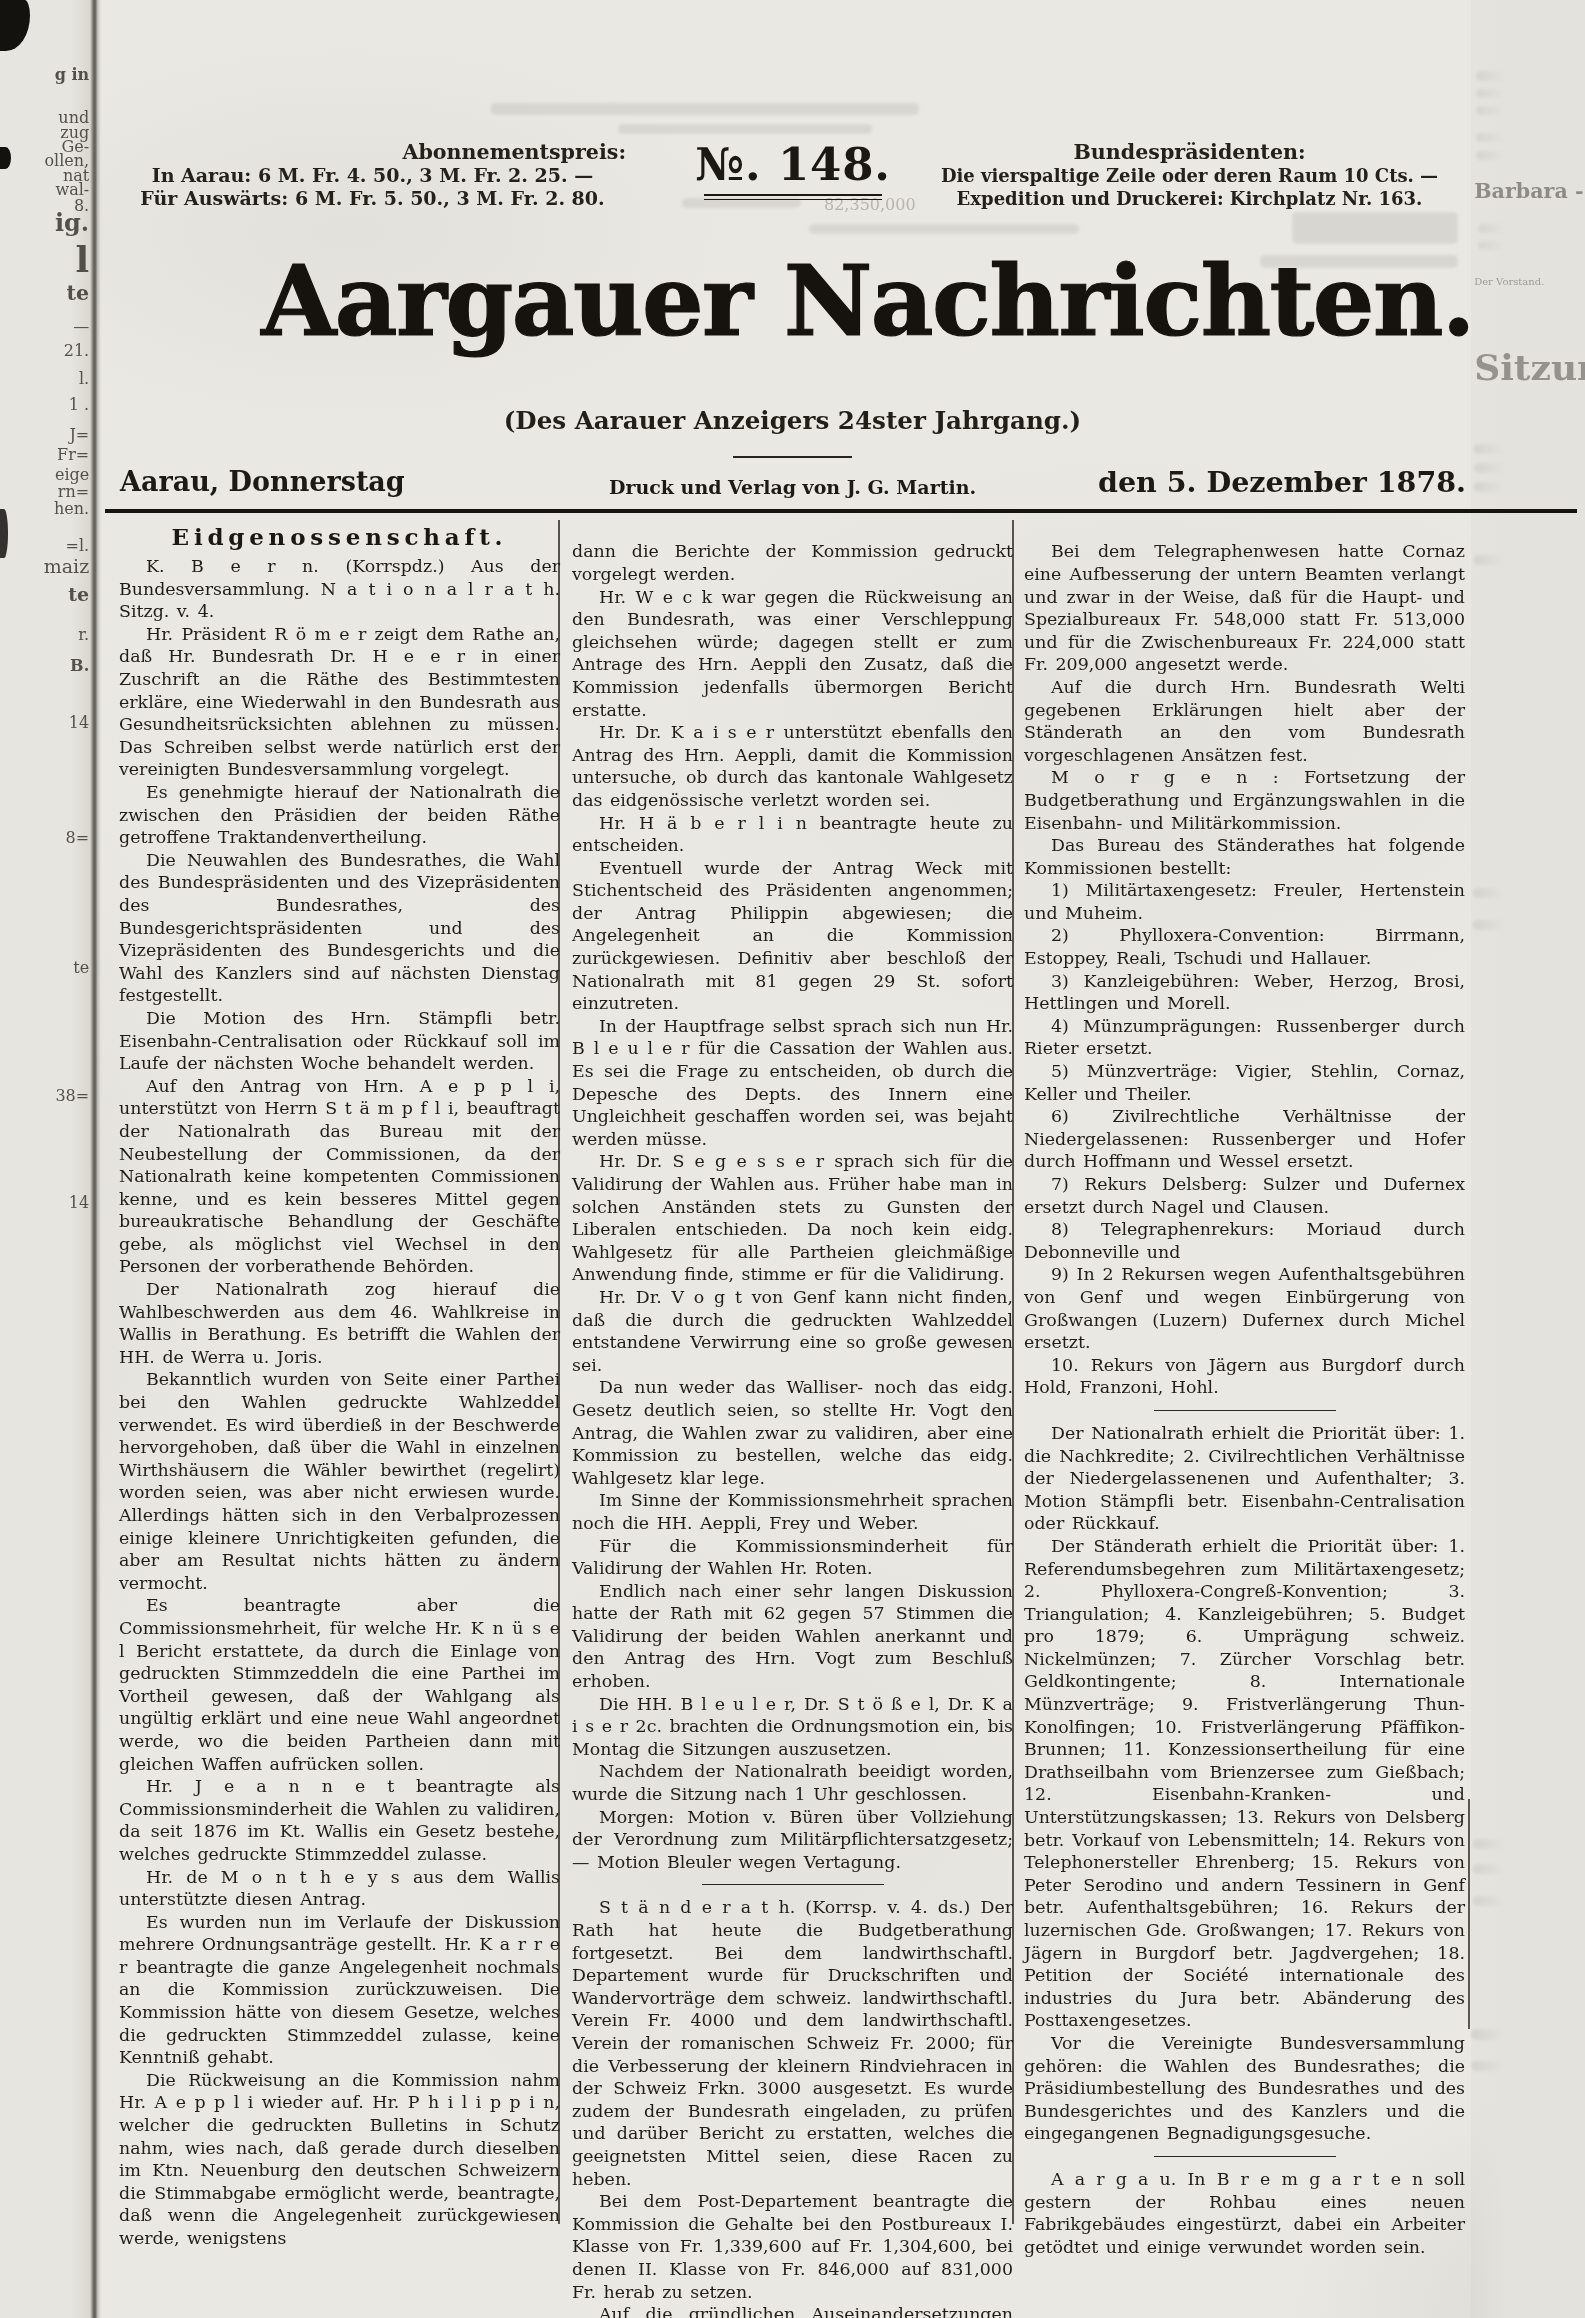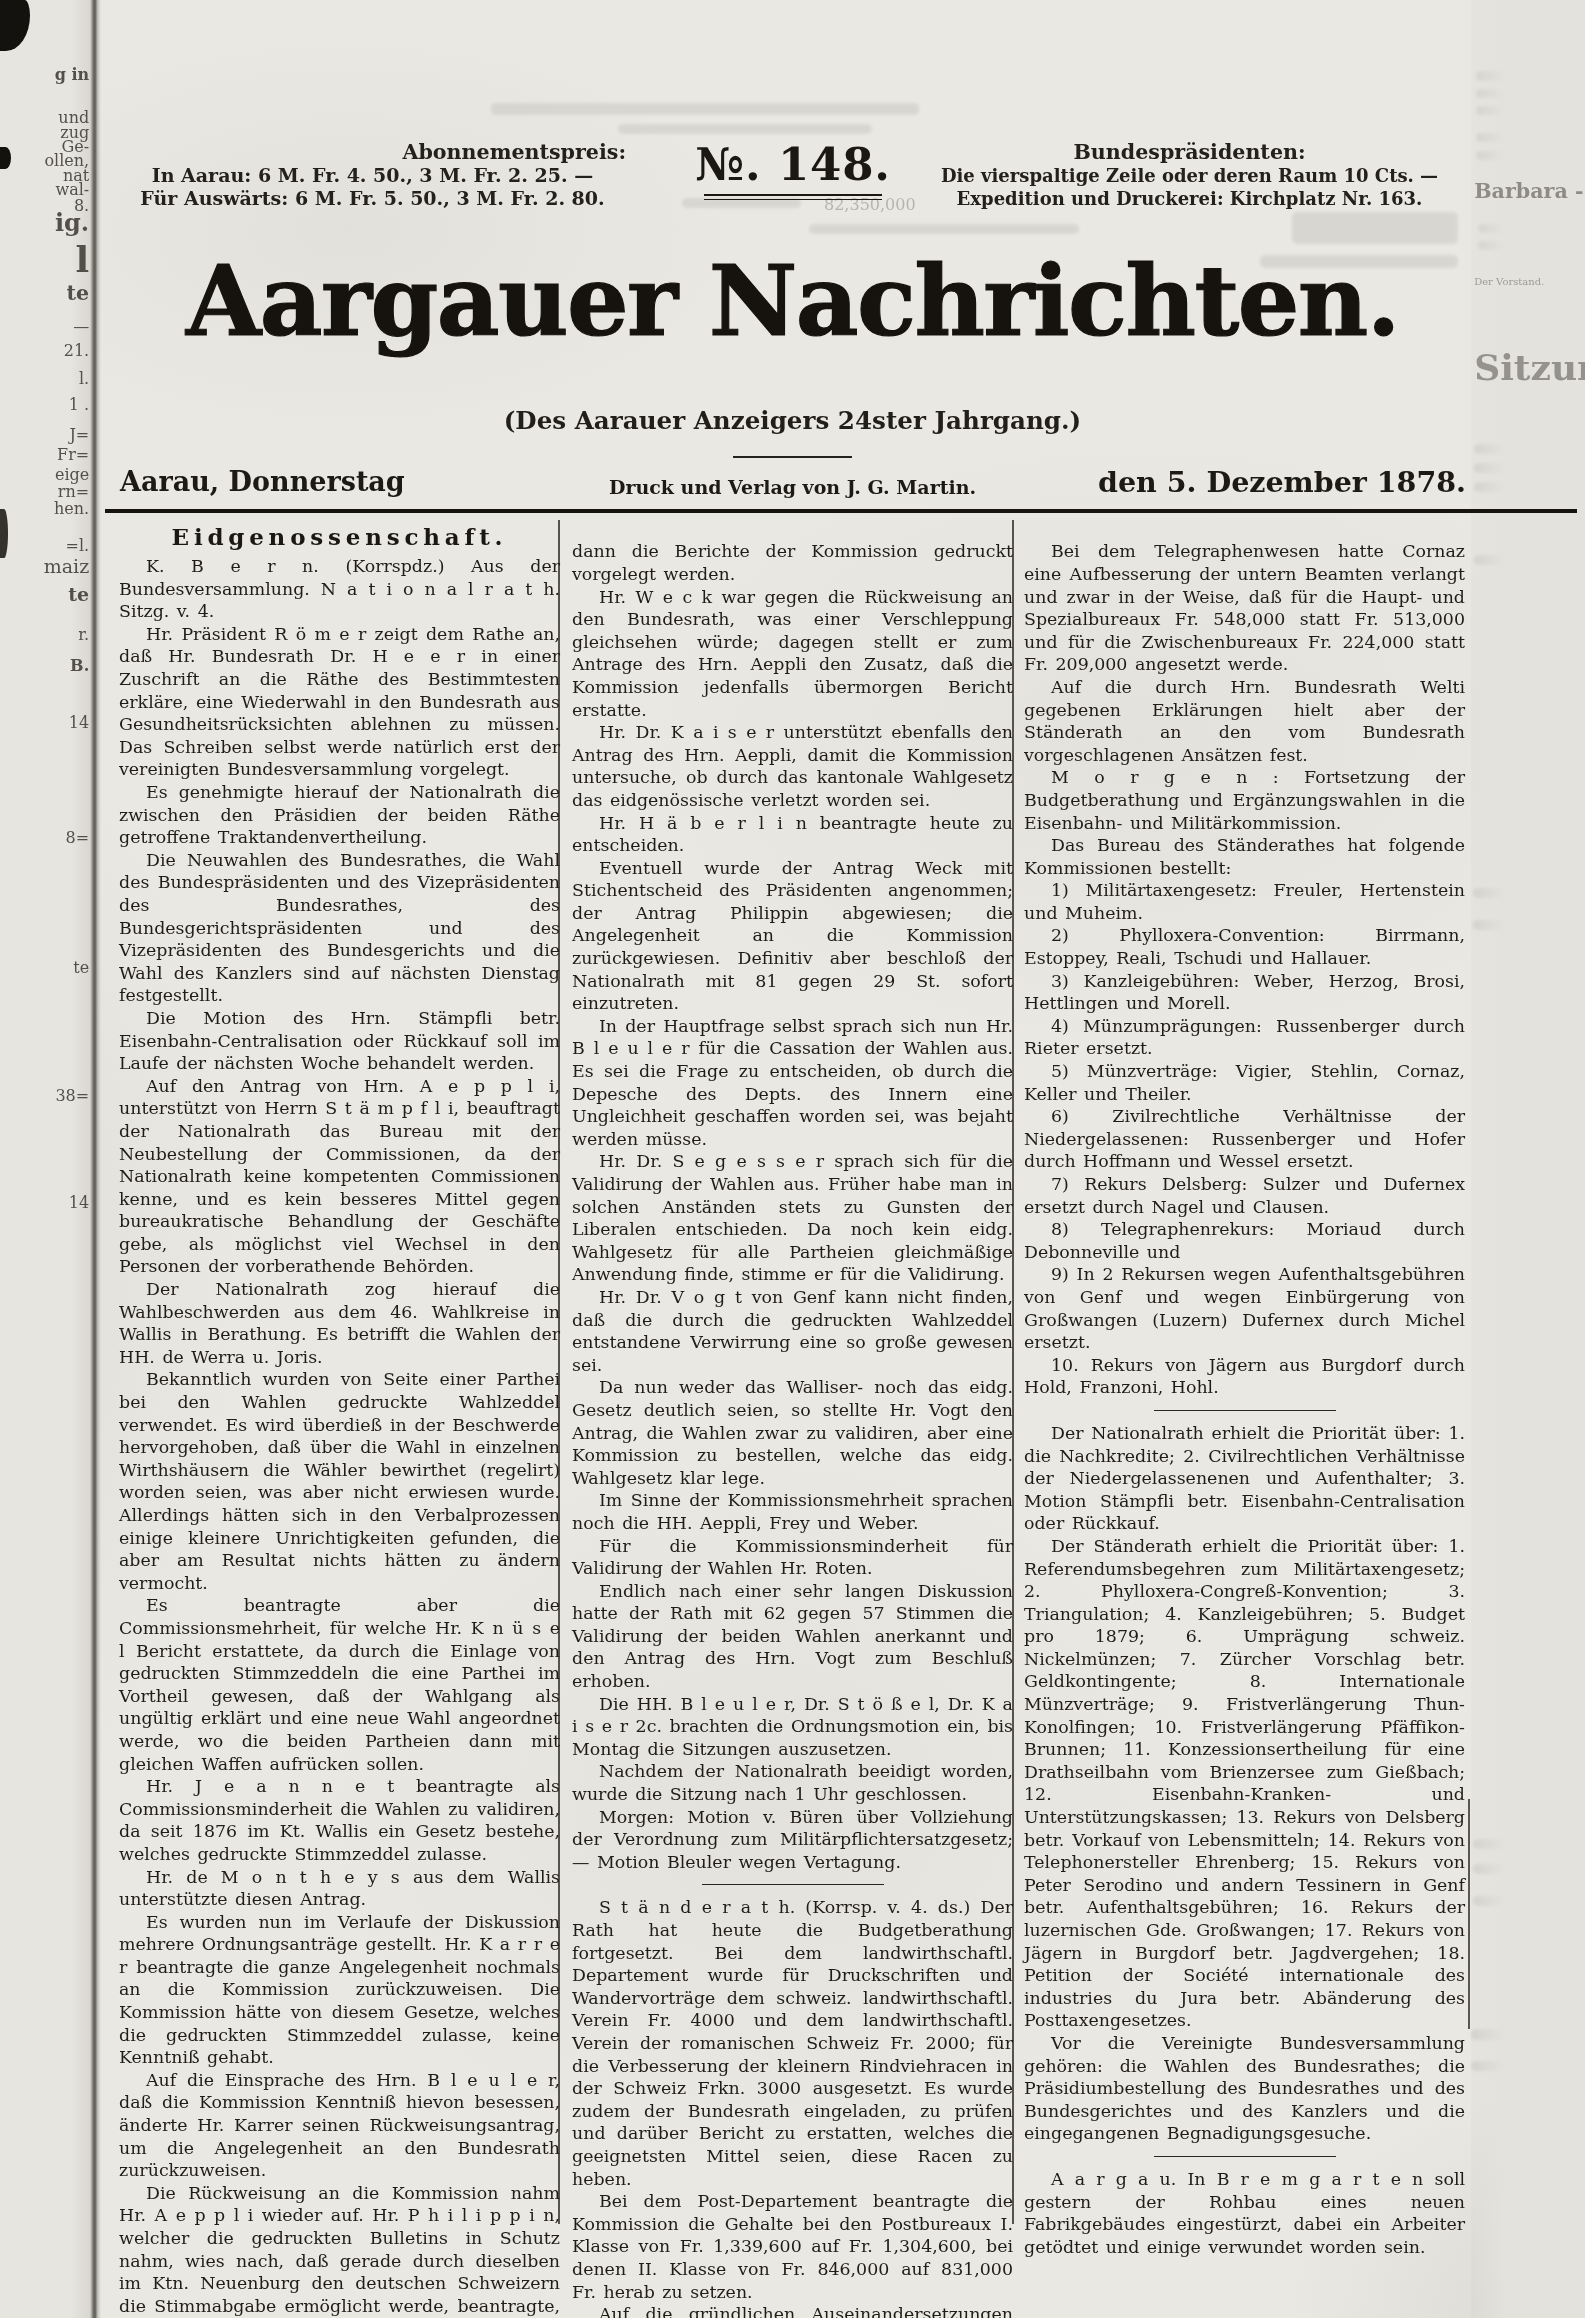--- a/index.html
+++ b/index.html
@@ -42,21 +42,21 @@
   
   .head-block{position:absolute;text-align:center;font-weight:bold;color:#24201a;z-index:5;}
   #subscription{left:119px;top:141px;width:507px;font-size:19px;line-height:23px;}
   #subscription .hb-head{font-size:20.6px;text-align:right;}
   #insertion{left:896px;top:141px;width:587px;font-size:18px;line-height:23px;}
   #insertion .hb-head{font-size:20.6px;}
   #issue{left:694px;top:138px;width:198px;}
   #issue .issue-no{font-size:45px;font-weight:bold;letter-spacing:0.8px;color:#1b1814;}
   #issue .issue-rule{width:178px;height:3.2px;margin:3.2px auto 0;border-top:2.4px solid #1b1814;border-bottom:1.6px solid #1b1814;}
   #masthead-title{
-    position:absolute;left:111px;top:244px;width:1363px;text-align:center;z-index:5;
+    position:absolute;left:111px;top:244px;width:1363px;text-align:right;z-index:5;
     font-size:97px;font-weight:bold;color:#16130e;letter-spacing:-1.6px;
     -webkit-text-stroke:1.2px #16130e;
   }
   #masthead-subtitle{position:absolute;left:111px;top:406px;width:1363px;text-align:center;font-size:24.6px;font-weight:bold;color:#221e18;z-index:5;}
   #sub-rule{position:absolute;left:733px;top:456px;width:119px;border-top:2.4px solid #26221c;z-index:5;}
   .dateline{position:absolute;font-weight:bold;color:#1d1a15;z-index:5;}
   #dateline-left{left:120px;top:466px;font-size:27px;}
   #dateline-center{left:111px;top:476px;width:1363px;text-align:center;font-size:19px;}
   #dateline-right{right:119px;top:465px;font-size:28.5px;}
   #main-rule{position:absolute;left:105px;top:509px;width:1472px;height:4px;background:#17140f;z-index:5;}
@@ -188,21 +188,20 @@
     <p>Es genehmigte hierauf der Nationalrath die zwischen den Präsidien der beiden Räthe getroffene Traktandenvertheilung.</p>
     <p>Die Neuwahlen des Bundesrathes, die Wahl des Bundespräsidenten und des Vizepräsidenten des Bundesrathes, des Bundesgerichtspräsidenten und des Vizepräsidenten des Bundesgerichts und die Wahl des Kanzlers sind auf nächsten Dienstag festgestellt.</p>
     <p>Die Motion des Hrn. Stämpfli betr. Eisenbahn-Centralisation oder Rückkauf soll im Laufe der nächsten Woche behandelt werden.</p>
     <p>Auf den Antrag von Hrn. A e p p l i, unterstützt von Herrn S t ä m p f l i, beauftragt der Nationalrath das Bureau mit der Neubestellung der Commissionen, da der Nationalrath keine kompetenten Commissionen kenne, und es kein besseres Mittel gegen bureaukratische Behandlung der Geschäfte gebe, als möglichst viel Wechsel in den Personen der vorberathende Behörden.</p>
     <p>Der Nationalrath zog hierauf die Wahlbeschwerden aus dem 46. Wahlkreise in Wallis in Berathung. Es betrifft die Wahlen der HH. de Werra u. Joris.</p>
     <p>Bekanntlich wurden von Seite einer Parthei bei den Wahlen gedruckte Wahlzeddel verwendet. Es wird überdieß in der Beschwerde hervorgehoben, daß über die Wahl in einzelnen Wirthshäusern die Wähler bewirthet (regelirt) worden seien, was aber nicht erwiesen wurde. Allerdings hätten sich in den Verbalprozessen einige kleinere Unrichtigkeiten gefunden, die aber am Resultat nichts hätten zu ändern vermocht.</p>
     <p>Es beantragte aber die Commissionsmehrheit, für welche Hr. K n ü s e l Bericht erstattete, da durch die Einlage von gedruckten Stimmzeddeln die eine Parthei im Vortheil gewesen, daß der Wahlgang als ungültig erklärt und eine neue Wahl angeordnet werde, wo die beiden Partheien dann mit gleichen Waffen aufrücken sollen.</p>
     <p>Hr. J e a n n e t beantragte als Commissionsminderheit die Wahlen zu validiren, da seit 1876 im Kt. Wallis ein Gesetz bestehe, welches gedruckte Stimmzeddel zulasse.</p>
     <p>Hr. de M o n t h e y s aus dem Wallis unterstützte diesen Antrag.</p>
     <p>Es wurden nun im Verlaufe der Diskussion mehrere Ordnungsanträge gestellt. Hr. K a r r e r beantragte die ganze Angelegenheit nochmals an die Kommission zurückzuweisen. Die Kommission hätte von diesem Gesetze, welches die gedruckten Stimmzeddel zulasse, keine Kenntniß gehabt.</p>
-    <p>Auf die Einsprache des Hrn. B l e u l e r, daß die Kommission Kenntniß hievon besessen, änderte Hr. Karrer seinen Rückweisungsantrag, um die Angelegenheit an den Bundesrath zurückzuweisen.</p>
     <p>Die Rückweisung an die Kommission nahm Hr. A e p p l i wieder auf. Hr. P h i l i p p i n, welcher die gedruckten Bulletins in Schutz nahm, wies nach, daß gerade durch dieselben im Ktn. Neuenburg den deutschen Schweizern die Stimmabgabe ermöglicht werde, beantragte, daß wenn die Angelegenheit zurückgewiesen werde, wenigstens</p>
   </div>
 <div class="vsep" id="vsep1"></div>
 <div class="col" id="col2">
     <p class="cont">dann die Berichte der Kommission gedruckt vorgelegt werden.</p>
     <p>Hr. W e c k war gegen die Rückweisung an den Bundesrath, was einer Verschleppung gleichsehen würde; dagegen stellt er zum Antrage des Hrn. Aeppli den Zusatz, daß die Kommission jedenfalls übermorgen Bericht erstatte.</p>
     <p>Hr. Dr. K a i s e r unterstützt ebenfalls den Antrag des Hrn. Aeppli, damit die Kommission untersuche, ob durch das kantonale Wahlgesetz das eidgenössische verletzt worden sei.</p>
     <p>Hr. H ä b e r l i n beantragte heute zu entscheiden.</p>
     <p>Eventuell wurde der Antrag Weck mit Stichentscheid des Präsidenten angenommen; der Antrag Philippin abgewiesen; die Angelegenheit an die Kommission zurückgewiesen. Definitiv aber beschloß der Nationalrath mit 81 gegen 29 St. sofort einzutreten.</p>
     <p>In der Hauptfrage selbst sprach sich nun Hr. B l e u l e r für die Cassation der Wahlen aus. Es sei die Frage zu entscheiden, ob durch die Depesche des Depts. des Innern eine Ungleichheit geschaffen worden sei, was bejaht werden müsse.</p>

